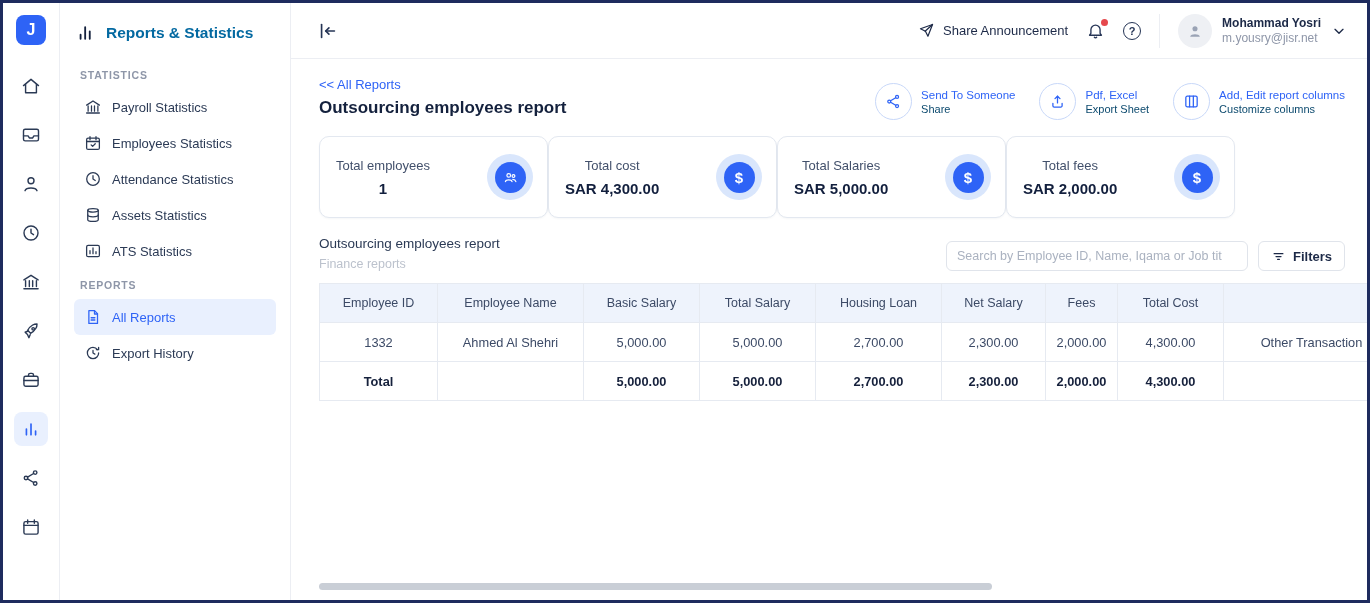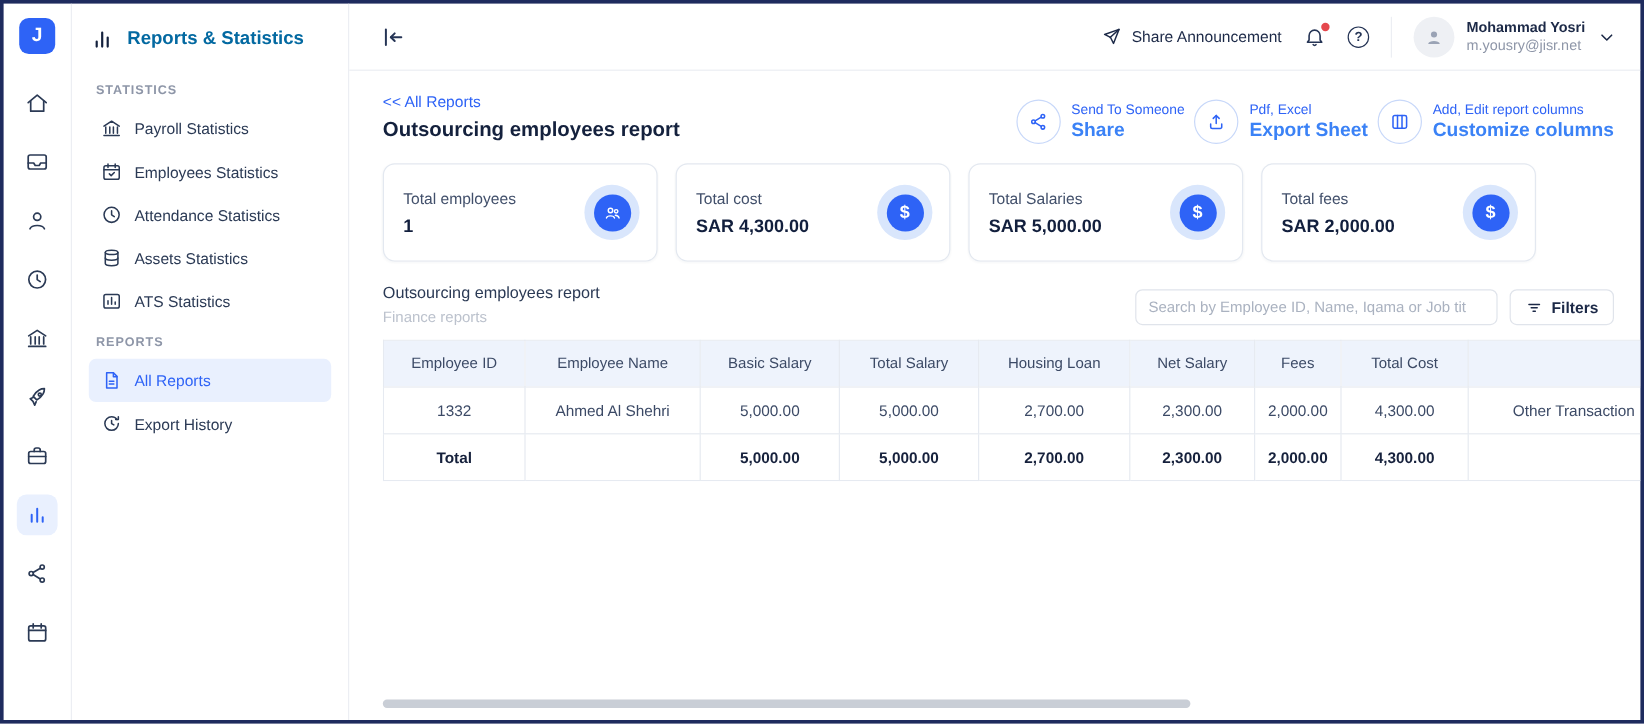--- a/index.html
+++ b/index.html
@@ -41,27 +41,27 @@
   .user { display:flex; align-items:center; gap:10px; cursor:pointer; }
   .avatar { width:34px; height:34px; border-radius:50%; background:#eef0f4; display:flex; align-items:center; justify-content:center; }
   .user-name { font-size:12px; font-weight:bold; color:#1c2947; }
   .user-email { font-size:12px; color:#8e96a8; margin-top:1px; }
 
   .content { flex:1; position:relative; padding:18px 8px 0 28px; min-width:0; overflow:hidden; }
 
   .page-head { display:flex; align-items:flex-start; }
   .back-link { color:#2e63f6; font-size:13px; cursor:pointer; }
   .page-title { font-size:17px; font-weight:bold; color:#14213d; margin-top:6px; }
-  .actions { margin-left:auto; display:flex; gap:8px; padding:6px 14px 0 0; }
+  .actions { margin-left:auto; display:flex; gap:24px; padding:6px 14px 0 0; }
   .action { display:flex; align-items:center; gap:9px; cursor:pointer; }
   .action-circle { width:37px; height:37px; border-radius:50%; border:1.5px solid #c8d8f9; color:#2e63f6; display:flex; align-items:center; justify-content:center; flex:none; }
   .action-l1 { font-size:11.5px; color:#2e63f6; }
-  .action-l2 { font-size:16px; color:#3b82f6; margin-top:2px;font-weight:bold; }
-
-  .stats { display:flex; gap:15px; margin-top:16px; }
+  .action-l2 { font-size:11px; color:#0c4a6e; margin-top:2px; }
+
+  .stats { display:flex; margin-top:16px;text-align:center; }
   .stat-card { width:229px; height:82px; border:1px solid #e3e8f0; border-radius:10px; background:#fff; display:flex; align-items:center; justify-content:space-between; padding:0 14px 0 16px; box-shadow:0 1px 2px rgba(20,40,80,.04); }
   .stat-label { font-size:13px; color:#42506b; }
   .stat-value { font-size:15px; font-weight:bold; color:#121f3d; margin-top:7px; }
   .stat-icon-outer { width:46px; height:46px; border-radius:50%; background:#d9e6fc; display:flex; align-items:center; justify-content:center; flex:none; }
   .stat-icon-inner { width:31px; height:31px; border-radius:50%; background:#2e63f6; color:#fff; font-weight:bold; font-size:15px; display:flex; align-items:center; justify-content:center; }
 
   .list-head { display:flex; align-items:flex-end; margin-top:18px; padding-right:14px; }
   .list-title { font-size:13.5px; color:#2b3a55; }
   .list-sub { font-size:12.5px; color:#bcc2cd; margin-top:6px; }
   .list-tools { margin-left:auto; display:flex; gap:10px; align-items:center; }

